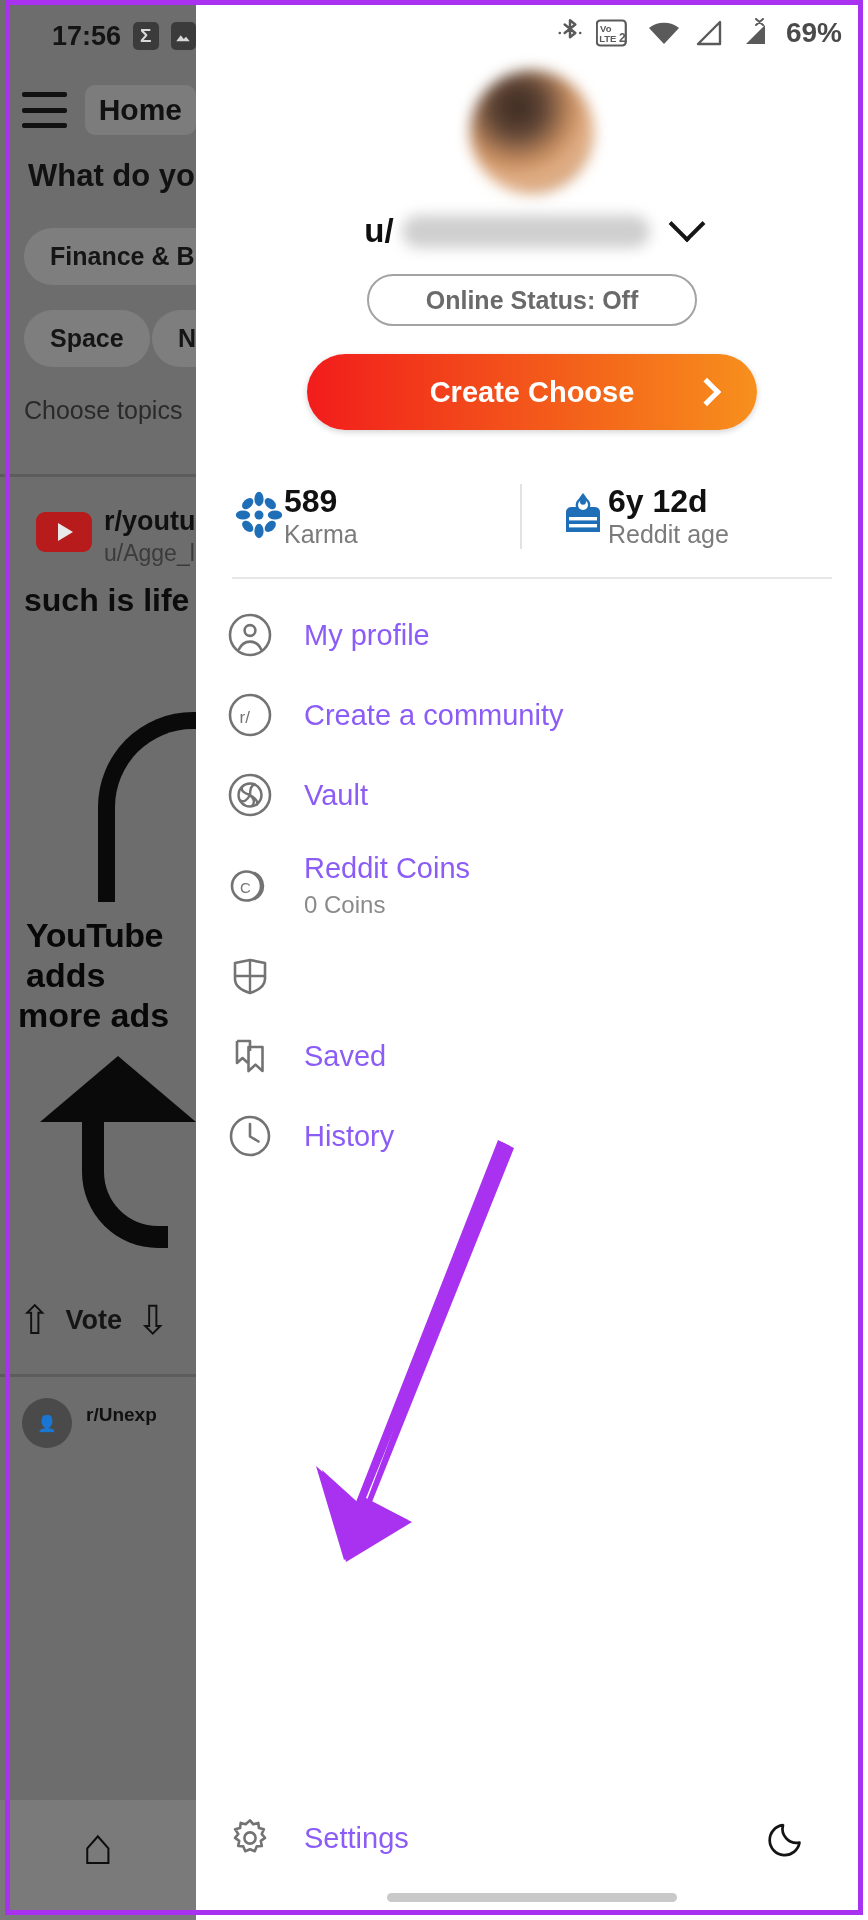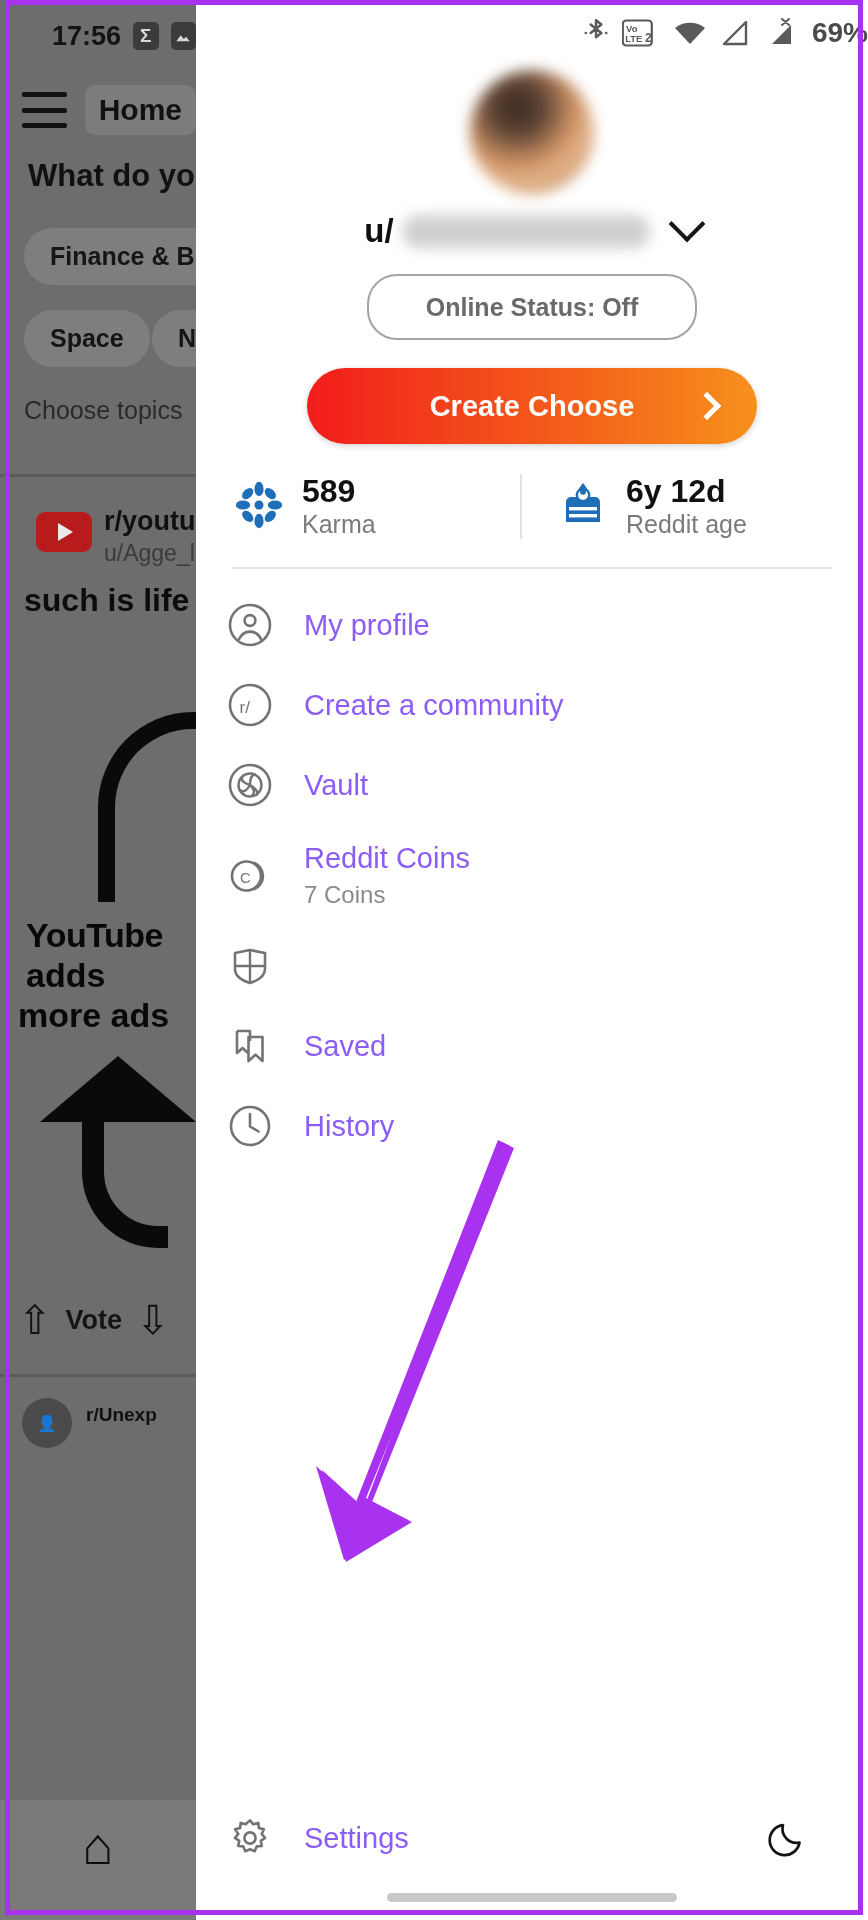--- a/index.html
+++ b/index.html
@@ -152,21 +152,21 @@
     width:672px; height:1920px;
     background:#ffffff;
     z-index:10;
     display:flex; flex-direction:column;
   }
 
   
   .statusbar {
     height:66px; flex:0 0 66px;
     display:flex; align-items:center; justify-content:flex-end;
-    gap:13px;
+    padding-right:26px; gap:13px;
   }
   .sb-icon { display:flex; align-items:center; color:#5a5a5a; }
   .sb-batt { font-size:28px; font-weight:600; color:#4a4a4a; letter-spacing:0px; margin-left:2px;}
 
   
   .avatar-wrap {
     display:flex; justify-content:center; margin-top:4px;
   }
   .avatar {
     width:124px; height:124px; border-radius:50%;
@@ -187,21 +187,21 @@
   }
   .chev-down {
     margin-left:18px; width:26px; height:26px;
     border-right:4px solid #161616; border-bottom:4px solid #161616;
     transform:rotate(45deg) translate(-5px,-5px);
   }
 
   
   .pill-wrap { display:flex; justify-content:center; margin-top:24px; }
   .pill {
-    width:330px; height:66px; border-radius:30px;
+    width:330px; height:52px; border-radius:30px;
     border:2px solid #a3a3a3; background:#fff;
     display:flex; align-items:center; justify-content:center;
     font-size:25px; font-weight:700; color:#6a6a6a;
   }
 
   
   .cta-wrap { display:flex; justify-content:center; margin-top:28px; }
   .cta {
     width:450px; height:76px; border-radius:40px;
     background:linear-gradient(90deg,#f21c1c 0%, #f2401b 30%, #f4641a 62%, #f7901d 100%);
@@ -214,21 +214,21 @@
     position:absolute; right:40px;
     width:20px;height:20px;
     border-right:5px solid #fff; border-top:5px solid #fff;
     transform:rotate(45deg);
   }
 
   
   .stats {
     display:flex; margin-top:30px; padding:0 24px;
   }
-  .stat { flex:1; display:flex; align-items:center; gap:18px; padding-left:14px;}
+  .stat { flex:1; display:flex; align-items:center; padding-left:14px;margin-top:24px;}
   .stat.right { border-left:2px solid #e2e2e2; padding-left:36px;}
   .stat-texts { display:flex; flex-direction:column; }
   .stat-val { font-size:32px; font-weight:700; color:#111; line-height:1.12;}
   .stat-lbl { font-size:25px; color:#7b7b7b; line-height:1.18;}
 
   .hr {
     height:2px; background:#e6e6e6; margin:28px 36px 0 36px;
   }
 
   
@@ -471,21 +471,21 @@
       <div class="mitem">
         <span class="mico">
           <svg width="46" height="46" viewBox="0 0 46 46">
             <circle cx="19.5" cy="23" r="14.5" fill="none" stroke="#737373" stroke-width="2.6"></circle>
             <path d="M27 9.6A14.5 14.5 0 0 1 27 36.4" fill="none" stroke="#737373" stroke-width="2.6"></path>
             <text x="13" y="29.5" font-family="Liberation Sans, sans-serif" font-size="15" fill="#737373">C</text>
           </svg>
         </span>
         <span class="mtexts">
           <span class="mlabel">Reddit Coins</span>
-          <span class="msub">7 Coins</span>
+          <span class="msub">0 Coins</span>
         </span>
       </div>
 
       <div class="mitem">
         <span class="mico">
           <svg width="46" height="46" viewBox="0 0 46 46">
             <path d="M8 10l15-3 15 3v16c0 7-7.4 11.6-15 14-7.6-2.4-15-7-15-14z" fill="none" stroke="#737373" stroke-width="2.6" stroke-linejoin="round"></path>
             <path d="M23 7.2V40M8 23h30" stroke="#737373" stroke-width="2.4"></path>
           </svg>
         </span>

